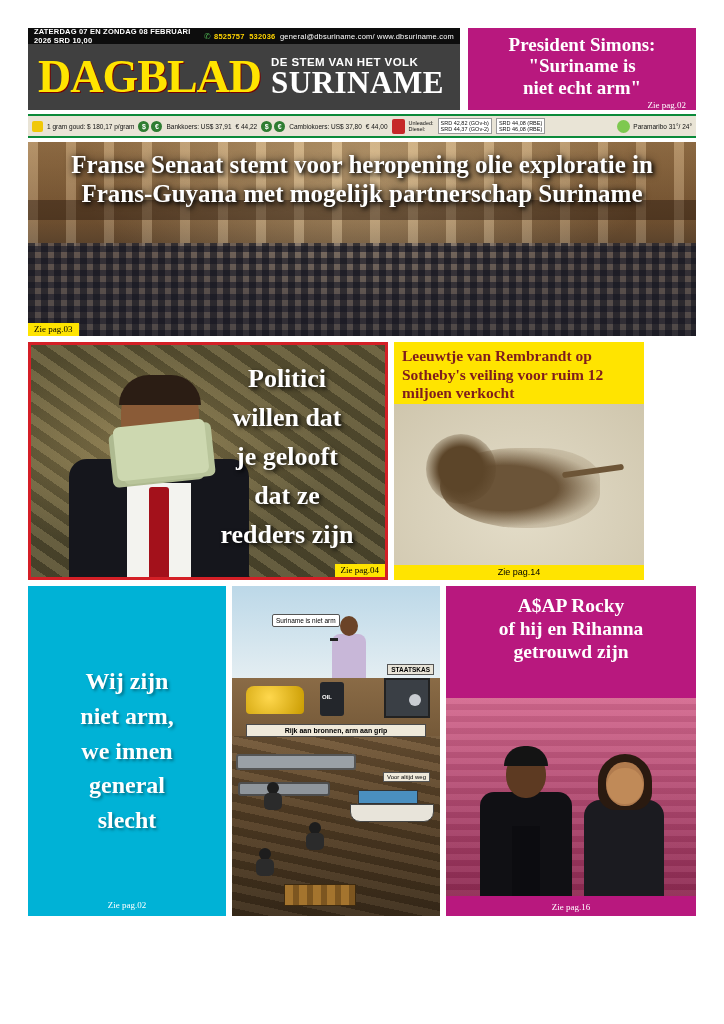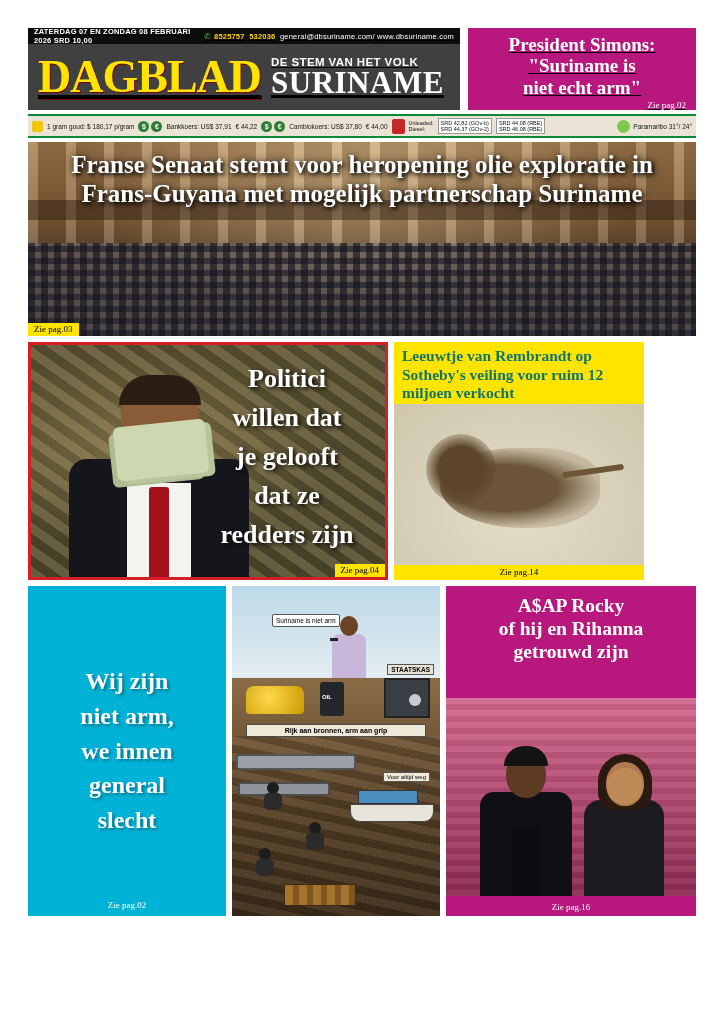--- a/index.html
+++ b/index.html
@@ -24,21 +24,21 @@
     width: 432px;
   }
   .topbar .date { font-weight: bold; }
   .topbar .sep { width:6px; }
   .topbar .phone-icon { color:#4caf50; font-size:8px; margin:0 3px 0 5px; }
   .topbar .num { color:#ffd400; font-weight:bold; }
   .topbar .num2 { color:#ffd400; font-weight:bold; }
   .topbar .mail { color:#ffffff; }
   .topbar .site { color:#ffffff; }
 
-  .masthead-wrap { display:flex; align-items:center;text-decoration:underline; }
+  .masthead-wrap { display:flex; align-items:center; }
 
   
   .masthead {
     width: 432px;
     background: #404040;
     height: 66px;
     display:flex; align-items:center;
     padding: 0 10px;
     position: relative;
   }
@@ -185,42 +185,42 @@
     text-align:center; color:#fff;
     font-family:"Liberation Serif", serif;
     font-weight:bold; font-size:26px; line-height:1.5;
     text-shadow: 2px 2px 4px rgba(0,0,0,.9);
   }
 
   .rightcol { width:250px; display:flex; flex-direction:column; gap:6px; }
   .rembrandt-card { position:relative; width:250px; height:238px; background:#e8e2d2; overflow:hidden; }
   .rem-head {
     position:absolute; left:0; right:0; top:0;
-    background:#ffe400; color:#0f766e;
+    background:#ffe400; color:#7f1d1d;
     font-family:"Liberation Serif", serif;
     font-weight:bold; font-size:15.5px; line-height:1.2;
     padding:5px 8px 6px 8px;
   }
   .rem-art {
     position:absolute; left:0; right:0; top:62px; bottom:0;
     background: radial-gradient(ellipse at 50% 60%, #e4ddc9, #cfc6ad);
   }
   .lion {
     position:absolute; left:46px; top:44px; width:160px; height:80px;
     background: radial-gradient(ellipse at 40% 50%, #6b5438 0 40%, rgba(120,95,60,.25) 70%, rgba(0,0,0,0) 100%);
     border-radius: 50% 40% 45% 55%;
     filter: blur(.3px);
   }
   .lion-mane {
     position:absolute; left:32px; top:30px; width:70px; height:70px;
     background: radial-gradient(circle, #5c4529 0 45%, rgba(92,69,41,.15) 75%, rgba(0,0,0,0) 100%);
     border-radius:50%;
   }
   .lion-tail { position:absolute; right:20px; top:64px; width:62px; height:6px; background:#6d5537; border-radius:4px; transform:rotate(-8deg); }
-  .rem-ref { position:absolute; left:0; right:0; bottom:0; background:#ffe400; color:#000; text-align:center; font-family:Liberation Serif, serif; font-size:9px; padding:2px 0 3px 0; }
+  .rem-ref { position:absolute; left:0; right:0; bottom:0; background:#ffe400; color:#000; text-align:center; font-family:Liberation Sans, sans-serif; font-size:9px; padding:2px 0 3px 0; }
 
   
   .botrow { display:flex; margin-top:6px; gap:6px; }
   .blue-card {
     width:198px; height:330px; background:#00b2d6; position:relative;
     display:flex; flex-direction:column; align-items:center; justify-content:center;
   }
   .blue-card .txt {
     color:#fff; text-align:center;
     font-family:"Liberation Serif", serif;

